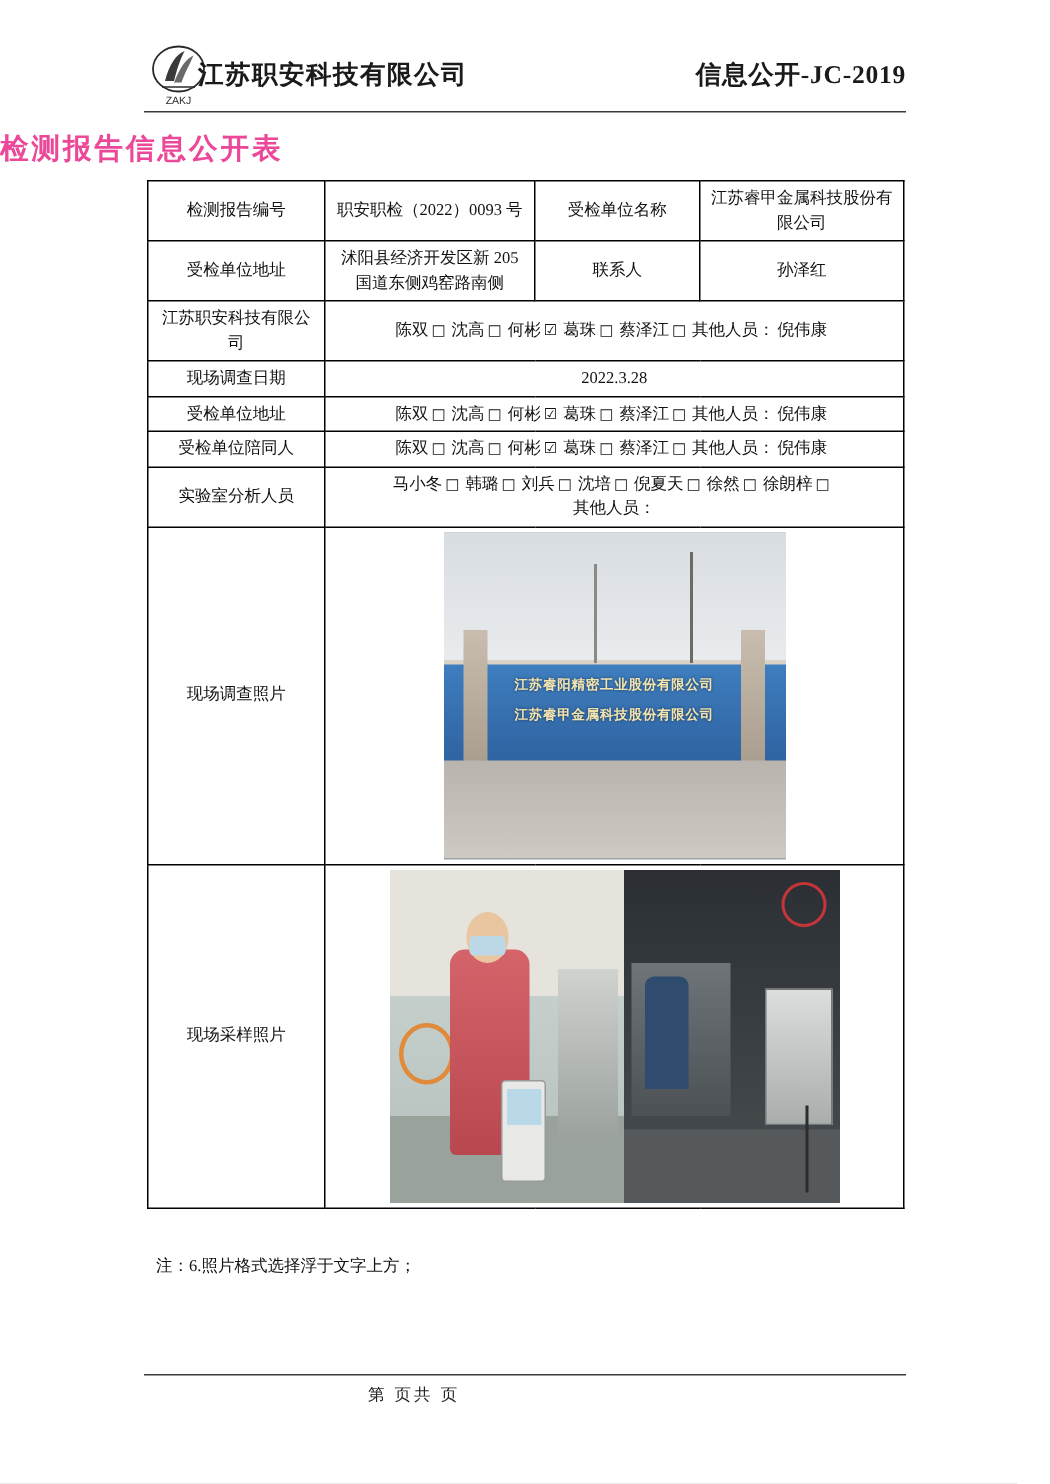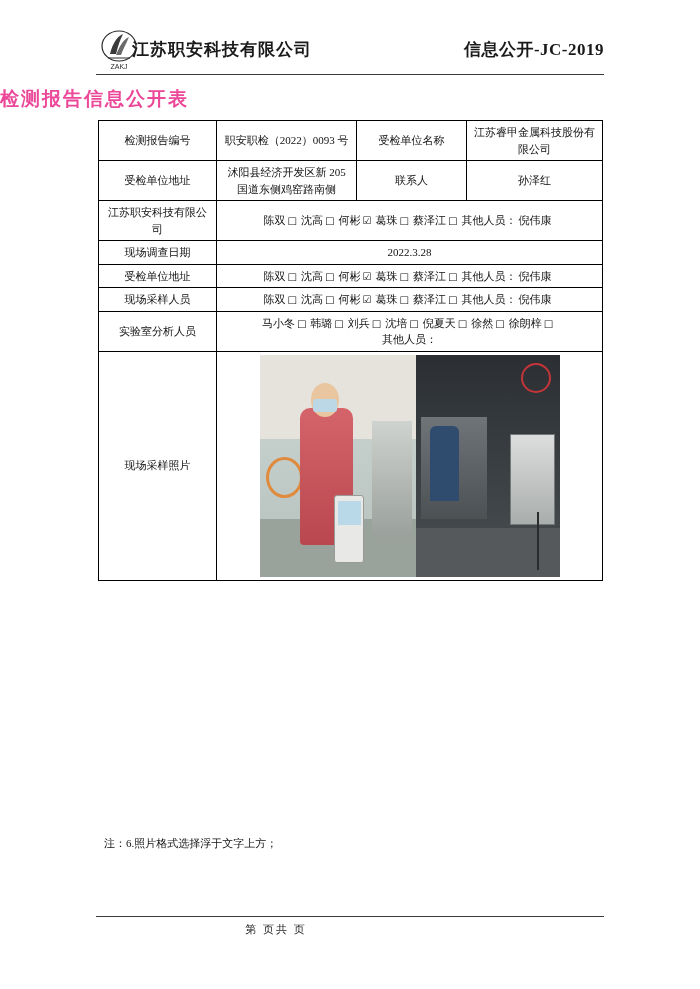--- a/index.html
+++ b/index.html
@@ -288,32 +288,49 @@
         <td class="c">现场调查日期</td>
         <td class="c" colspan="3">2022.3.28</td>
       </tr>
       <tr>
         <td class="c">受检单位地址</td>
         <td class="l cellpad members" colspan="3">
           <span class="inline-item"><span>陈双</span><span class="chk">□</span></span><span class="inline-item"><span>沈高</span><span class="chk">□</span></span><span class="inline-item"><span>何彬</span><span class="chk">☑</span></span><span class="inline-item"><span>葛珠</span><span class="chk">□</span></span><span class="inline-item"><span>蔡泽江</span><span class="chk">□</span></span><span class="inline-item"><span>其他人员：</span><span>倪伟康</span></span>
         </td>
       </tr>
       <tr>
-        <td class="c">现场采样人员</td>
+        <td class="c">受检单位陪同人</td>
         <td class="l cellpad members" colspan="3">
           <span class="inline-item"><span>陈双</span><span class="chk">□</span></span><span class="inline-item"><span>沈高</span><span class="chk">□</span></span><span class="inline-item"><span>何彬</span><span class="chk">☑</span></span><span class="inline-item"><span>葛珠</span><span class="chk">□</span></span><span class="inline-item"><span>蔡泽江</span><span class="chk">□</span></span><span class="inline-item"><span>其他人员：</span><span>倪伟康</span></span>
         </td>
       </tr>
       <tr>
         <td class="c">实验室分析人员</td>
         <td class="l cellpad members" colspan="3">
           <div>
             <span class="inline-item"><span>马小冬</span><span class="chk">□</span></span><span class="inline-item"><span>韩璐</span><span class="chk">□</span></span><span class="inline-item"><span>刘兵</span><span class="chk">□</span></span><span class="inline-item"><span>沈培</span><span class="chk">□</span></span><span class="inline-item"><span>倪夏天</span><span class="chk">□</span></span><span class="inline-item"><span>徐然</span><span class="chk">□</span></span><span class="inline-item"><span>徐朗梓</span><span class="chk">□</span></span>
           </div>
           <div>其他人员：</div>
+        </td>
+      </tr>
+      <tr>
+        <td class="c">现场调查照片</td>
+        <td class="c photo-cell" colspan="3">
+          <div class="photo-box ph1">
+            <div class="sky"></div>
+            <div class="wall"></div>
+            <div class="wall-top"></div>
+            <div class="pillar left"></div>
+            <div class="pillar right"></div>
+            <div class="pole"></div>
+            <div class="flagpole"></div>
+            <div class="ground"></div>
+            <div class="gate-text t1">江苏睿阳精密工业股份有限公司</div>
+            <div class="gate-text t2">江苏睿甲金属科技股份有限公司</div>
+          </div>
         </td>
       </tr>
       <tr>
         <td class="c">现场采样照片</td>
         <td class="c photo-cell" colspan="3">
           <div class="photo-box ph2">
             <div class="left">
               <div class="wallp"></div>
               <div class="floorp"></div>
               <div class="machine"></div>

